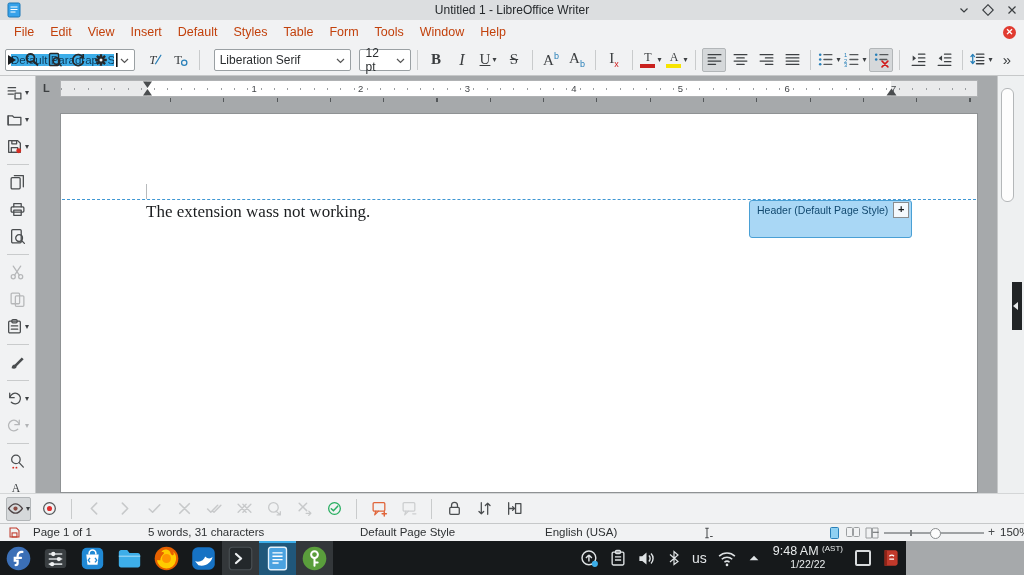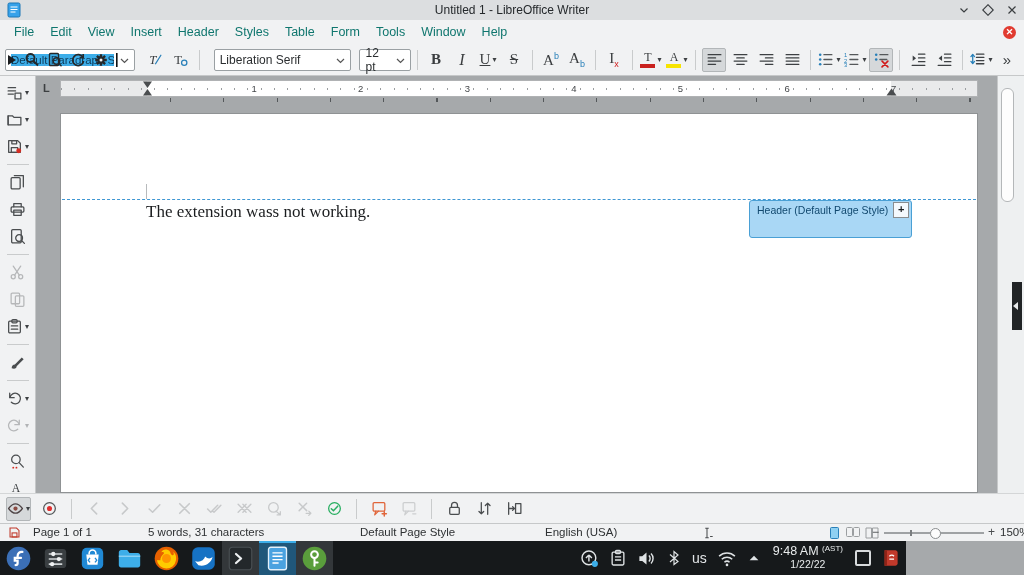--- a/index.html
+++ b/index.html
@@ -9,21 +9,21 @@
   
   #titlebar{left:0;top:0;width:1024px;height:20px;background:#dcdee0;border-bottom:1px solid #c3c5c7;
             display:flex;align-items:center}
   #titlebar .appicon{margin-left:7px;width:14px;height:16px}
   #titlebar .title{position:absolute;left:0;right:0;text-align:center;font-size:12px;color:#24282b}
   #winctl{position:absolute;right:6px;top:0;height:20px;display:flex;align-items:center;gap:12px;color:#3a3e41}
   #winctl svg{display:block}
   
   #menubar{left:0;top:20px;width:1024px;height:24px;background:#f1f2f3;display:flex;align-items:center;
            padding-left:6px;box-sizing:border-box}
-  .menu-item{font-size:12.5px;color:#0f766e;padding:3px 8px;border-radius:2px}
+  .menu-item{font-size:12.5px;color:#c2410c;padding:3px 8px;border-radius:2px}
   #menu-badge{position:absolute;right:8px;top:26px;width:13px;height:13px;border-radius:50%;
               background:#e13b30;color:#fff;font-size:9px;line-height:13px;text-align:center;font-weight:bold}
   
   #toolbar{left:0;top:44px;width:1024px;height:32px;background:#f1f2f3;border-bottom:1px solid #c6c8c9;
            display:flex;align-items:center;padding:0 5px;box-sizing:border-box;gap:2px}
   .combo{height:22px;background:#fff;border:1px solid #9aa0a3;border-radius:2px;display:flex;
          align-items:center;padding:0 5px;font-size:12px;color:#2b2e30;box-sizing:border-box}
   .combo .carr{margin-left:auto;color:#555;padding-left:6px}
   #para-combo{width:143px;position:relative;overflow:hidden}
   #para-combo .sel-text{background:#3daee9;color:#0e3a57;white-space:nowrap;overflow:hidden;width:105px;
@@ -135,21 +135,21 @@
         </svg>
       </span>
   </div>
 </div>
 
 <div id="menubar" class="abs">
     <span class="menu-item">File</span>
     <span class="menu-item">Edit</span>
     <span class="menu-item">View</span>
     <span class="menu-item">Insert</span>
-    <span class="menu-item">Header</span>
+    <span class="menu-item">Default</span>
     <span class="menu-item">Styles</span>
     <span class="menu-item">Table</span>
     <span class="menu-item">Form</span>
     <span class="menu-item">Tools</span>
     <span class="menu-item">Window</span>
     <span class="menu-item">Help</span>
   </div>
 <div id="menu-badge">✕</div>
 
 <div id="toolbar" class="abs">

